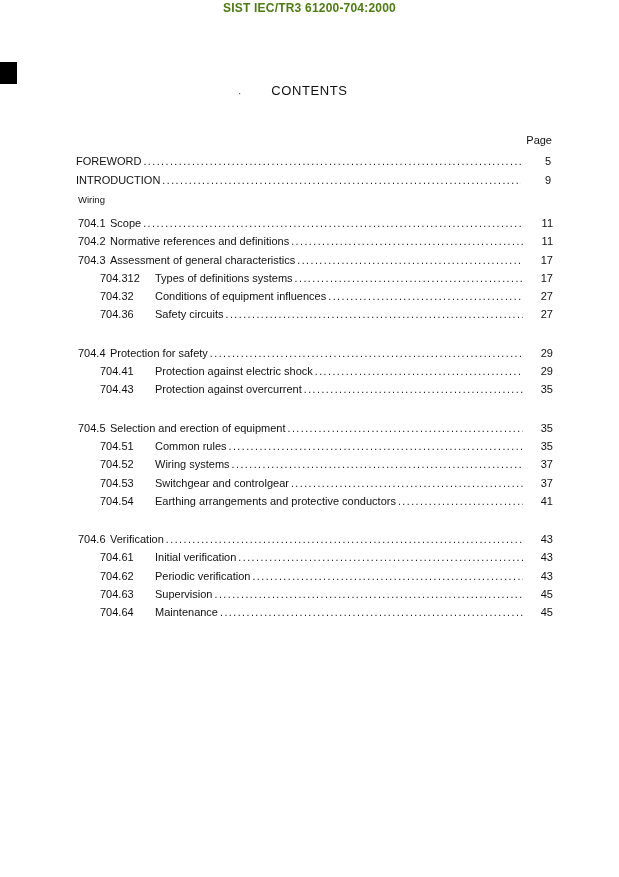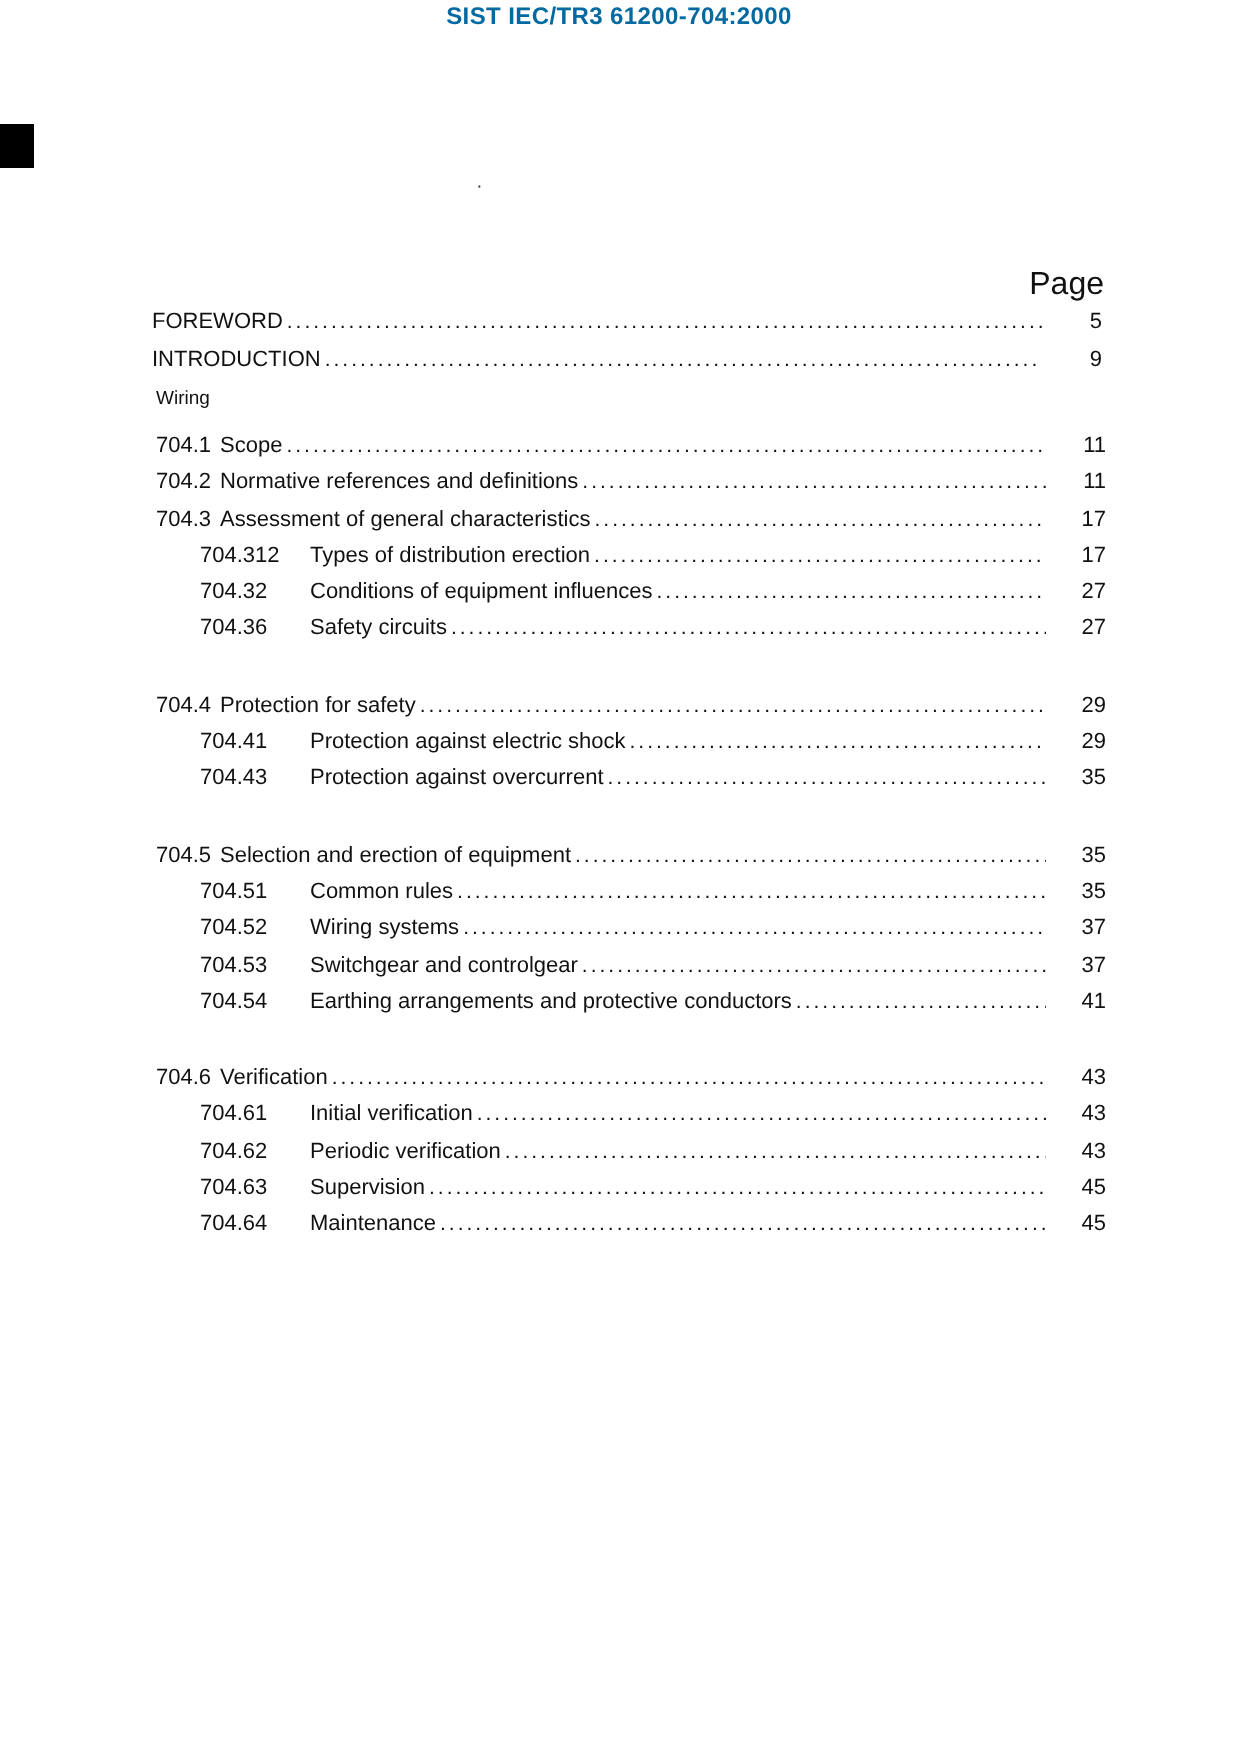--- a/index.html
+++ b/index.html
@@ -11,21 +11,21 @@
     background: #ffffff;
     font-family: "Liberation Sans", sans-serif;
     color: #111111;
     overflow: hidden;
     margin: 0 auto;
   }
   .watermark {
     position: absolute;
     top: 1px; left: 0; right: 0;
     text-align: center;
-    color: #0369a1;
+    color: #4d7c0f;
     font-size: 12px;
     font-weight: bold;
     letter-spacing: 0.2px;
   }
   .black-tab {
     position: absolute;
     left: 0; top: 62px;
     width: 17px; height: 22px;
     background: #000000;
   }
@@ -42,21 +42,21 @@
     position: absolute;
     top: 83px; left: 0; right: 0;
     text-align: center;
     font-size: 13px;
     font-weight: normal;
     letter-spacing: 0.6px;
   }
   .page-label {
     position: absolute;
     top: 134px; right: 67px;
-    font-size: 16px;
+    font-size: 11px;
   }
   .front-list {
     position: absolute;
     top: 155px; left: 76px;
     width: 475px;
   }
   .front-list .toc-row { height: 19px; }
   .clause-label {
     position: absolute;
     top: 194px; left: 78px;
@@ -91,20 +91,21 @@
 </style>
 </head>
 <body>
 
 <div class="page">
   <div class="watermark">SIST IEC/TR3 61200-704:2000</div>
   <div class="black-tab"></div>
 
 
   <span class="stray">·</span>
+  <h1 class="doc-title">CONTENTS</h1>
 
   <div class="page-label">Page</div>
 
   <div class="front-list">
       <div class="toc-row front">
         <span class="toc-title">FOREWORD</span>
         <span class="leader">....................................................................................................................................................................................</span>
         <span class="toc-page">5</span>
       </div>
       <div class="toc-row front">
@@ -130,21 +131,21 @@
         <span class="toc-page">11</span>
       </div>
       <div class="toc-row level0">
         <span class="toc-num">704.3</span>
         <span class="toc-title">Assessment of general characteristics</span>
         <span class="leader">....................................................................................................................................................................................</span>
         <span class="toc-page">17</span>
       </div>
       <div class="toc-row level1">
         <span class="toc-num">704.312</span>
-        <span class="toc-title">Types of distribution erection</span>
+        <span class="toc-title">Types of definitions systems</span>
         <span class="leader">....................................................................................................................................................................................</span>
         <span class="toc-page">17</span>
       </div>
       <div class="toc-row level1">
         <span class="toc-num">704.32</span>
         <span class="toc-title">Conditions of equipment influences</span>
         <span class="leader">....................................................................................................................................................................................</span>
         <span class="toc-page">27</span>
       </div>
       <div class="toc-row level1">

